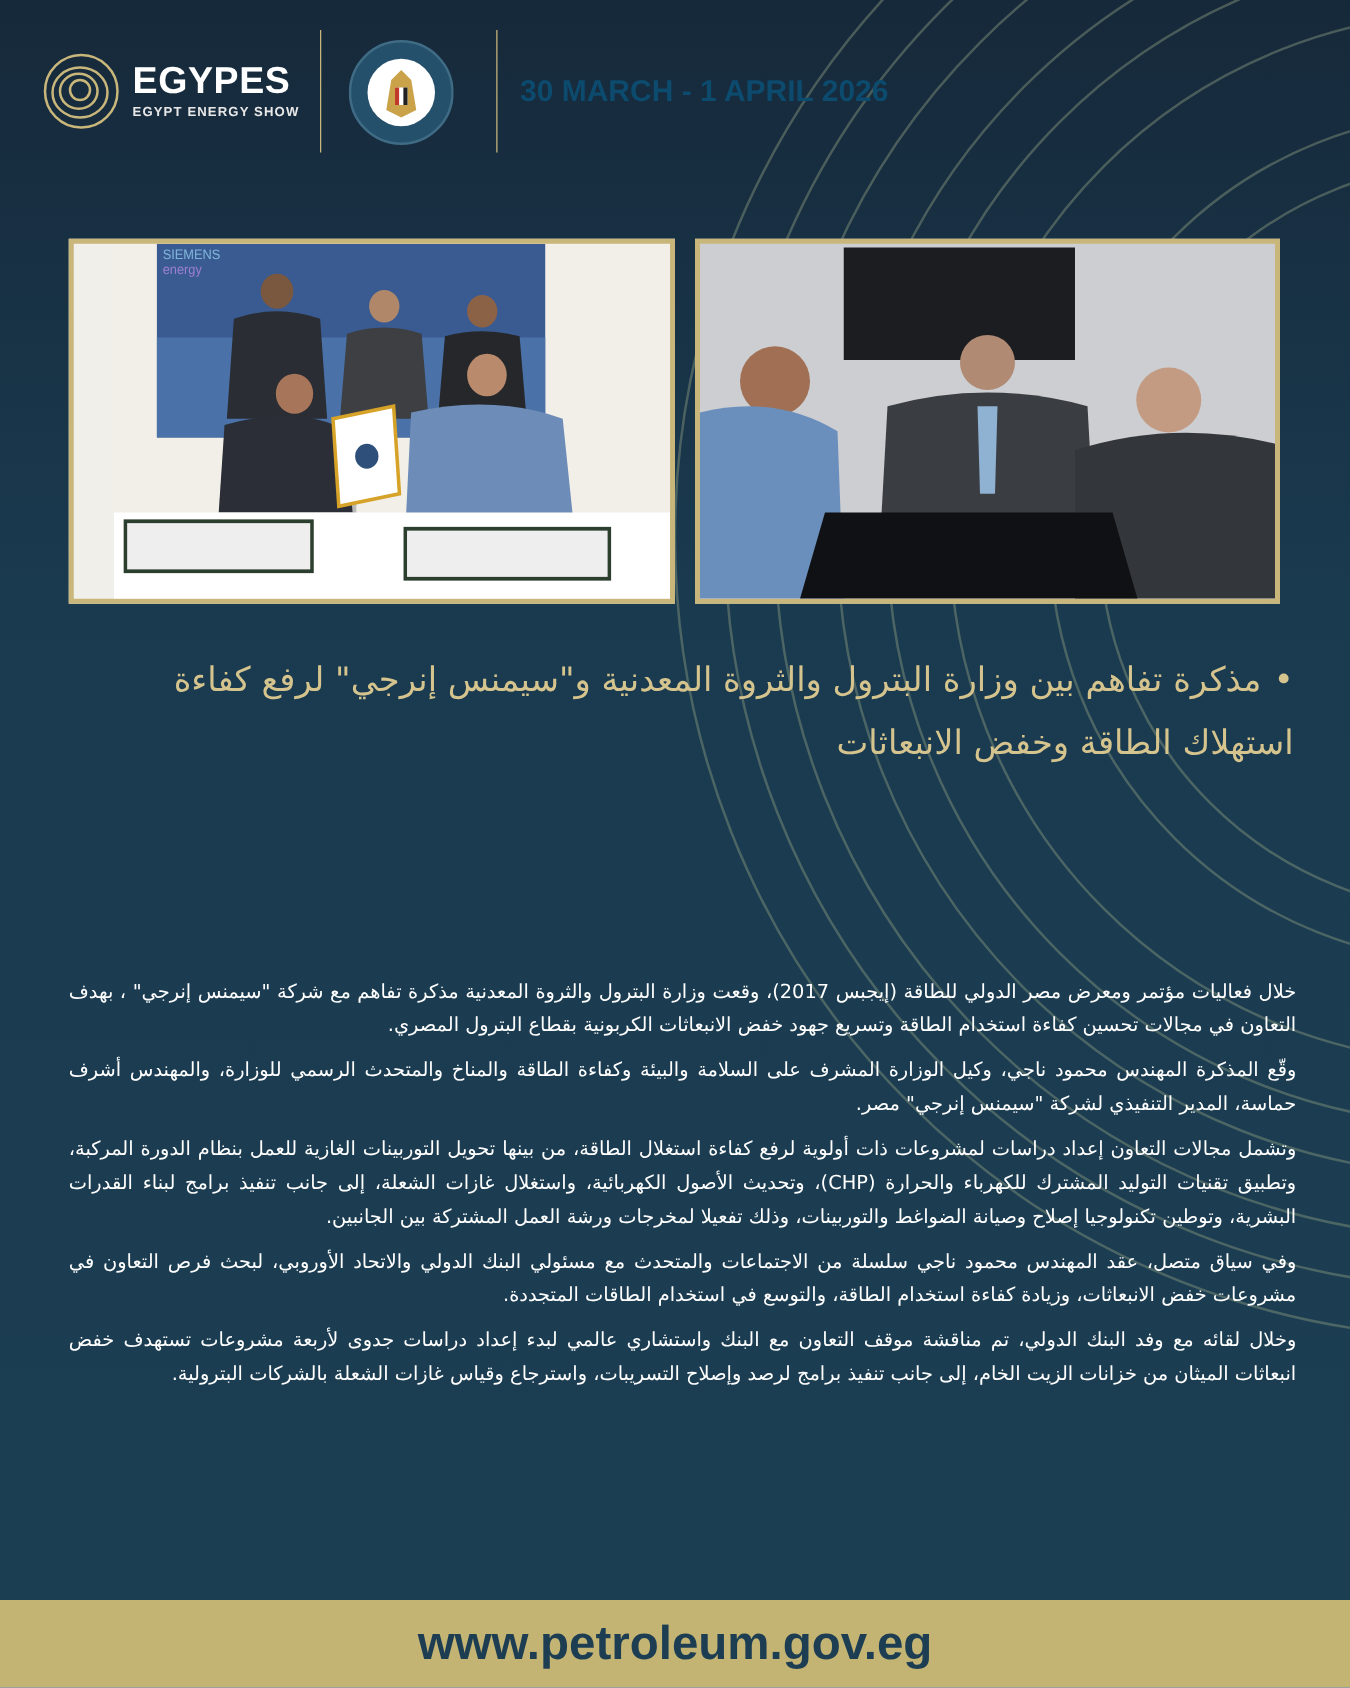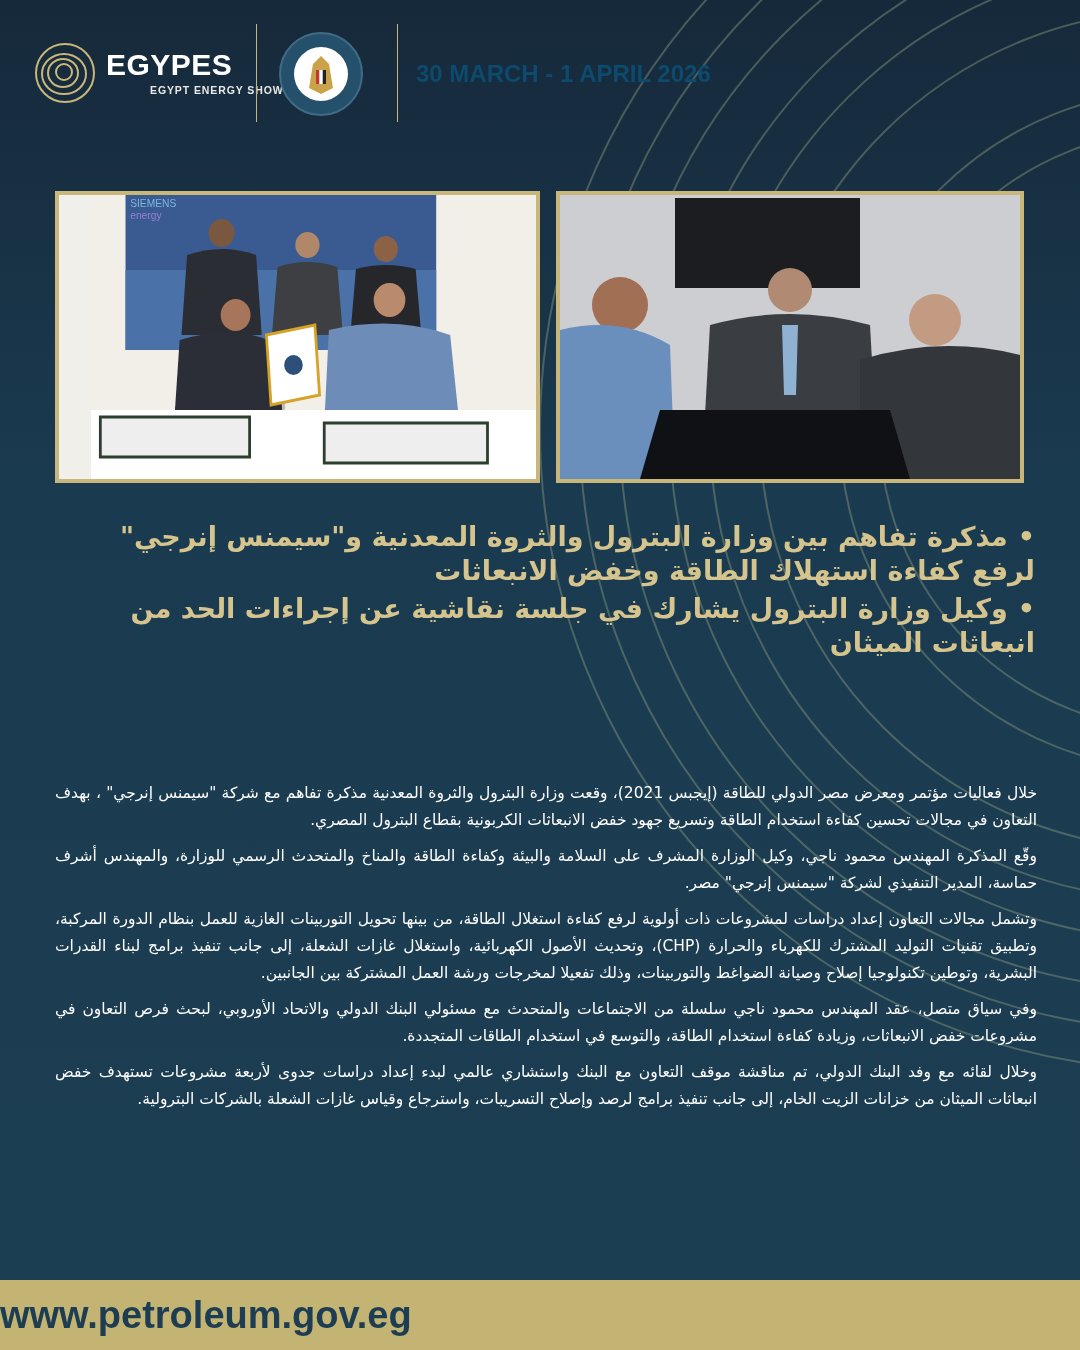--- a/index.html
+++ b/index.html
@@ -8,42 +8,42 @@
     background: linear-gradient(180deg, #16293a 0%, #1a3a4f 35%, #1c3e53 100%);
     font-family: "DejaVu Sans", sans-serif;
     position: relative;
   }
   .arcs { position: absolute; left: 0; top: 0; width: 1080px; height: 1350px; pointer-events: none; }
 
   
   .header { position: absolute; left: 0; top: 0; width: 1000px; height: 150px; }
   .egypes-logo { position: absolute; left: 34px; top: 42px; width: 62px; height: 62px; }
   .egypes-title { position: absolute; left: 106px; top: 48px; color: #ffffff; font-family: "Liberation Sans", sans-serif; font-weight: bold; font-size: 30px; letter-spacing: 0.5px; }
-  .egypes-sub { position: absolute; left: 106px; top: 84px; color: #e8e8e8; font-family: "Liberation Sans", sans-serif; font-weight: bold; font-size: 10.5px; letter-spacing: 0.9px; margin-left: 44px; }
+  .egypes-sub { position: absolute; left: 106px; top: 84px; color: #e8e8e8; font-family: "Liberation Sans", sans-serif; font-weight: bold; font-size: 10.5px; letter-spacing: 0.9px; }
   .divider { position: absolute; top: 24px; width: 1px; height: 98px; background: #c9b67a; }
   .ministry-seal { position: absolute; left: 279px; top: 28px; width: 84px; height: 92px; }
   .event-date { position: absolute; left: 416px; top: 60px; color: #0c4a6e; font-family: "Liberation Sans", sans-serif; font-weight: bold; font-size: 24px; }
 
   
   .photo { position: absolute; top: 191px; height: 292px; border: 4px solid #c9b67a; overflow: hidden; }
   .photo-1 { left: 55px; width: 485px; background: #f1efe9; padding-left: 32px; }
   .photo-2 { left: 556px; width: 468px; background: #cfd0d2; }
   .photo svg { width: 100%; height: 100%; display: block; }
 
   
   .headlines { position: absolute; left: 70px; top: 520px; width: 965px; direction: rtl; text-align: right; }
-  .headline { color: #d5c48e; font-family: "DejaVu Sans", sans-serif; font-weight: bold; font-size: 27px; line-height: 34px; margin-bottom: 4px; }
+  .headline { color: #d5c48e; font-family: "DejaVu Sans", sans-serif; font-weight: normal; font-size: 27px; line-height: 50px; margin-bottom: 4px; }
   .headline .bullet { margin-left: 10px; }
 
   
   .body-text { position: absolute; left: 55px; top: 780px; width: 982px; direction: rtl; text-align: justify; color: #ffffff; }
   .para { font-family: "DejaVu Sans", sans-serif; font-size: 15.5px; line-height: 27px; margin-bottom: 9px; }
 
   
-  .footer { position: absolute; left: 0; top: 1280px; width: 1080px; height: 70px; background: #c4b474; display: flex; align-items: center; }
+  .footer { position: absolute; left: 0; top: 1280px; width: 1080px; height: 70px; background: #c4b474; display: flex; align-items: center; justify-content: center; }
   .footer-url { color: #1c3d52; font-family: "Liberation Sans", sans-serif; font-weight: bold; font-size: 38px; }
 </style>
 </head>
 <body>
 
 <svg class="arcs" viewBox="0 0 1080 1350">
   <g fill="none" stroke="#8a9a7e" stroke-opacity="0.45" stroke-width="2">
     <circle cx="1180" cy="430" r="340"></circle>
     <circle cx="1180" cy="430" r="300"></circle>
     <circle cx="1180" cy="430" r="420"></circle>
@@ -126,27 +126,24 @@
     <path d="M300 165 Q380 140 460 160 L460 284 L300 284 Z" fill="#33363b"></path>
 
     <path d="M100 215 L330 215 L350 284 L80 284 Z" fill="#101114"></path>
   </svg>
 </div>
 
 <div class="headlines">
   <div class="headline">
     <span class="bullet">•</span><span>مذكرة تفاهم بين وزارة البترول والثروة المعدنية و"سيمنس إنرجي" لرفع كفاءة استهلاك الطاقة وخفض الانبعاثات</span>
   </div>
-  <div class="headline">
-    <span class="bullet">•</span><span>وكيل وزارة البترول يشارك في جلسة نقاشية عن إجراءات الحد من انبعاثات الميثان</span>
-  </div>
 </div>
 
 <div class="body-text">
-  <p class="para">خلال فعاليات مؤتمر ومعرض مصر الدولي للطاقة (إيجبس 2021)، وقعت وزارة البترول والثروة المعدنية مذكرة تفاهم مع شركة "سيمنس إنرجي" ، بهدف التعاون في مجالات تحسين كفاءة استخدام الطاقة وتسريع جهود خفض الانبعاثات الكربونية بقطاع البترول المصري.</p>
+  <p class="para">خلال فعاليات مؤتمر ومعرض مصر الدولي للطاقة (إيجبس 2017)، وقعت وزارة البترول والثروة المعدنية مذكرة تفاهم مع شركة "سيمنس إنرجي" ، بهدف التعاون في مجالات تحسين كفاءة استخدام الطاقة وتسريع جهود خفض الانبعاثات الكربونية بقطاع البترول المصري.</p>
   <p class="para">وقّع المذكرة المهندس محمود ناجي، وكيل الوزارة المشرف على السلامة والبيئة وكفاءة الطاقة والمناخ والمتحدث الرسمي للوزارة، والمهندس أشرف حماسة، المدير التنفيذي لشركة "سيمنس إنرجي" مصر.</p>
   <p class="para">وتشمل مجالات التعاون إعداد دراسات لمشروعات ذات أولوية لرفع كفاءة استغلال الطاقة، من بينها تحويل التوربينات الغازية للعمل بنظام الدورة المركبة، وتطبيق تقنيات التوليد المشترك للكهرباء والحرارة (CHP)، وتحديث الأصول الكهربائية، واستغلال غازات الشعلة، إلى جانب تنفيذ برامج لبناء القدرات البشرية، وتوطين تكنولوجيا إصلاح وصيانة الضواغط والتوربينات، وذلك تفعيلا لمخرجات ورشة العمل المشتركة بين الجانبين.</p>
   <p class="para">وفي سياق متصل، عقد المهندس محمود ناجي سلسلة من الاجتماعات والمتحدث مع مسئولي البنك الدولي والاتحاد الأوروبي، لبحث فرص التعاون في مشروعات خفض الانبعاثات، وزيادة كفاءة استخدام الطاقة، والتوسع في استخدام الطاقات المتجددة.</p>
   <p class="para">وخلال لقائه مع وفد البنك الدولي، تم مناقشة موقف التعاون مع البنك واستشاري عالمي لبدء إعداد دراسات جدوى لأربعة مشروعات تستهدف خفض انبعاثات الميثان من خزانات الزيت الخام، إلى جانب تنفيذ برامج لرصد وإصلاح التسريبات، واسترجاع وقياس غازات الشعلة بالشركات البترولية.</p>
 </div>
 
 <div class="footer">
   <span class="footer-url">www.petroleum.gov.eg</span>
 </div>
 

